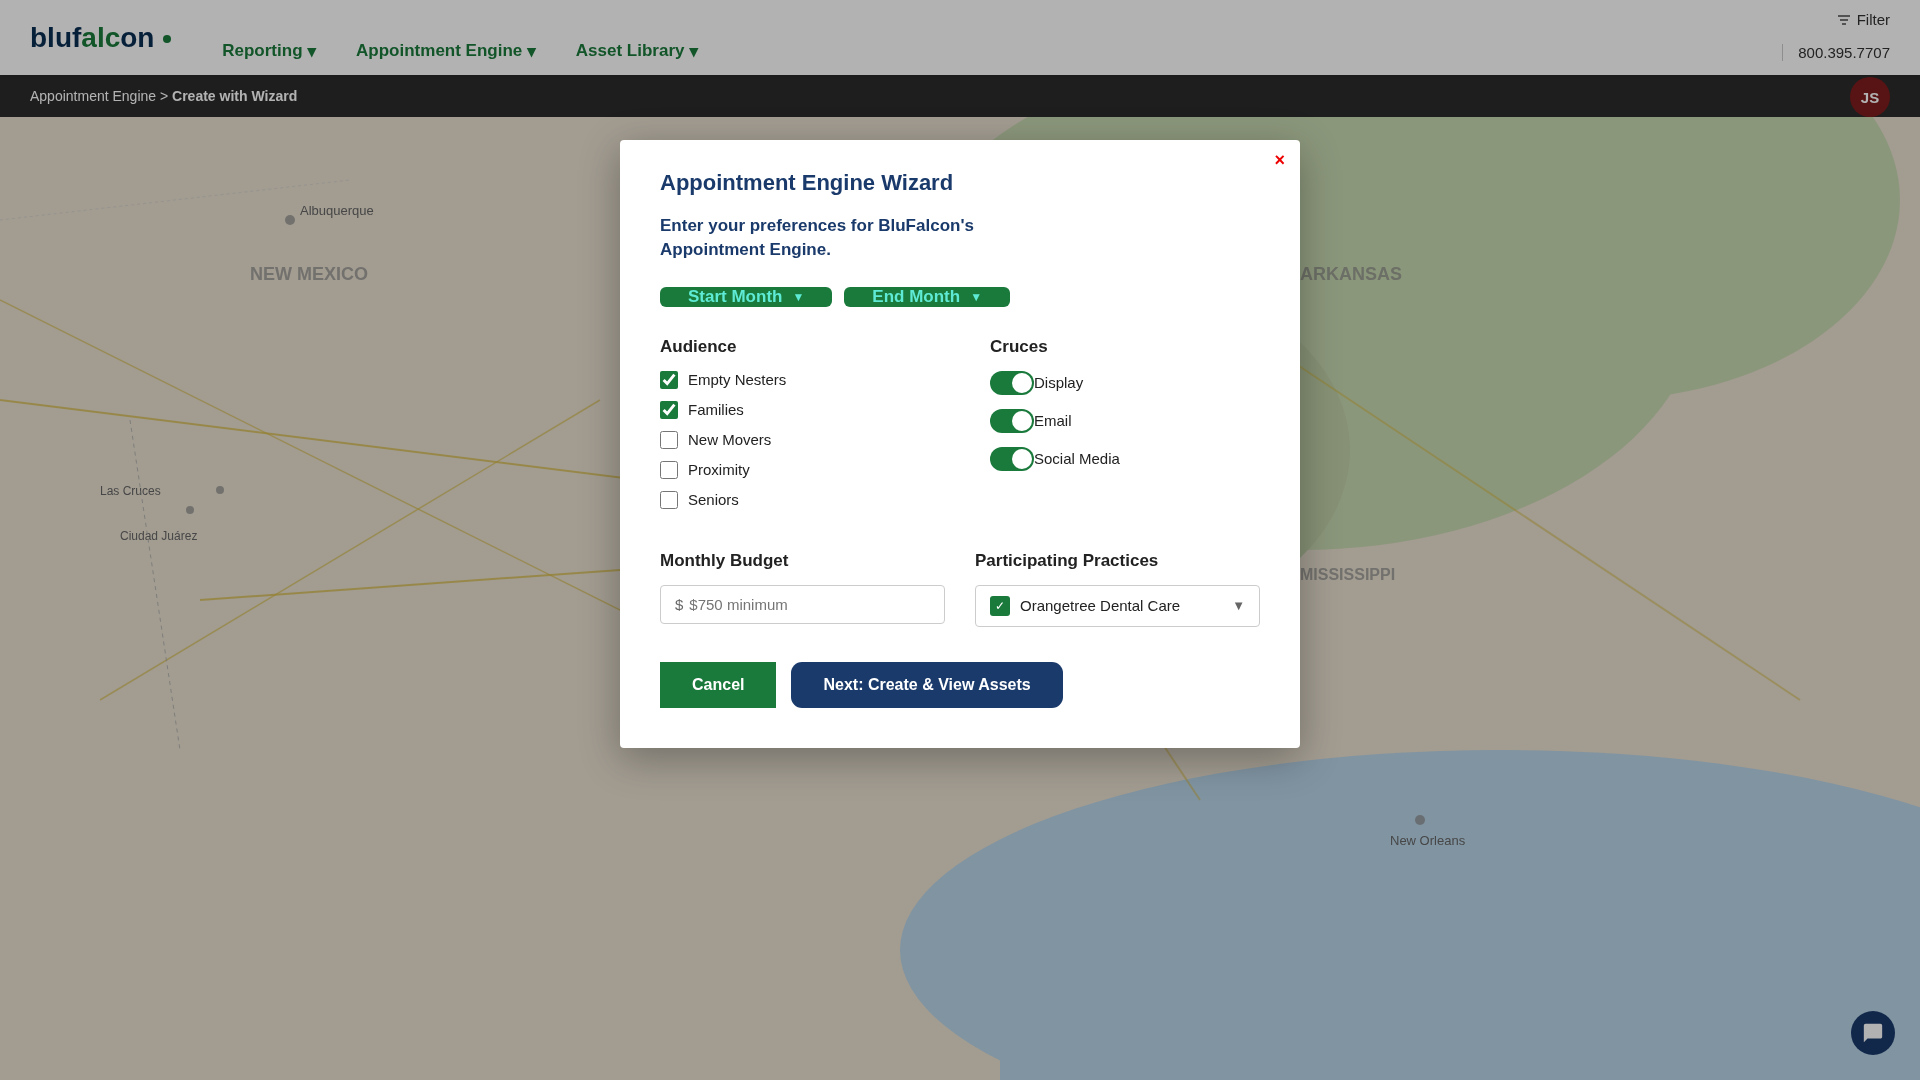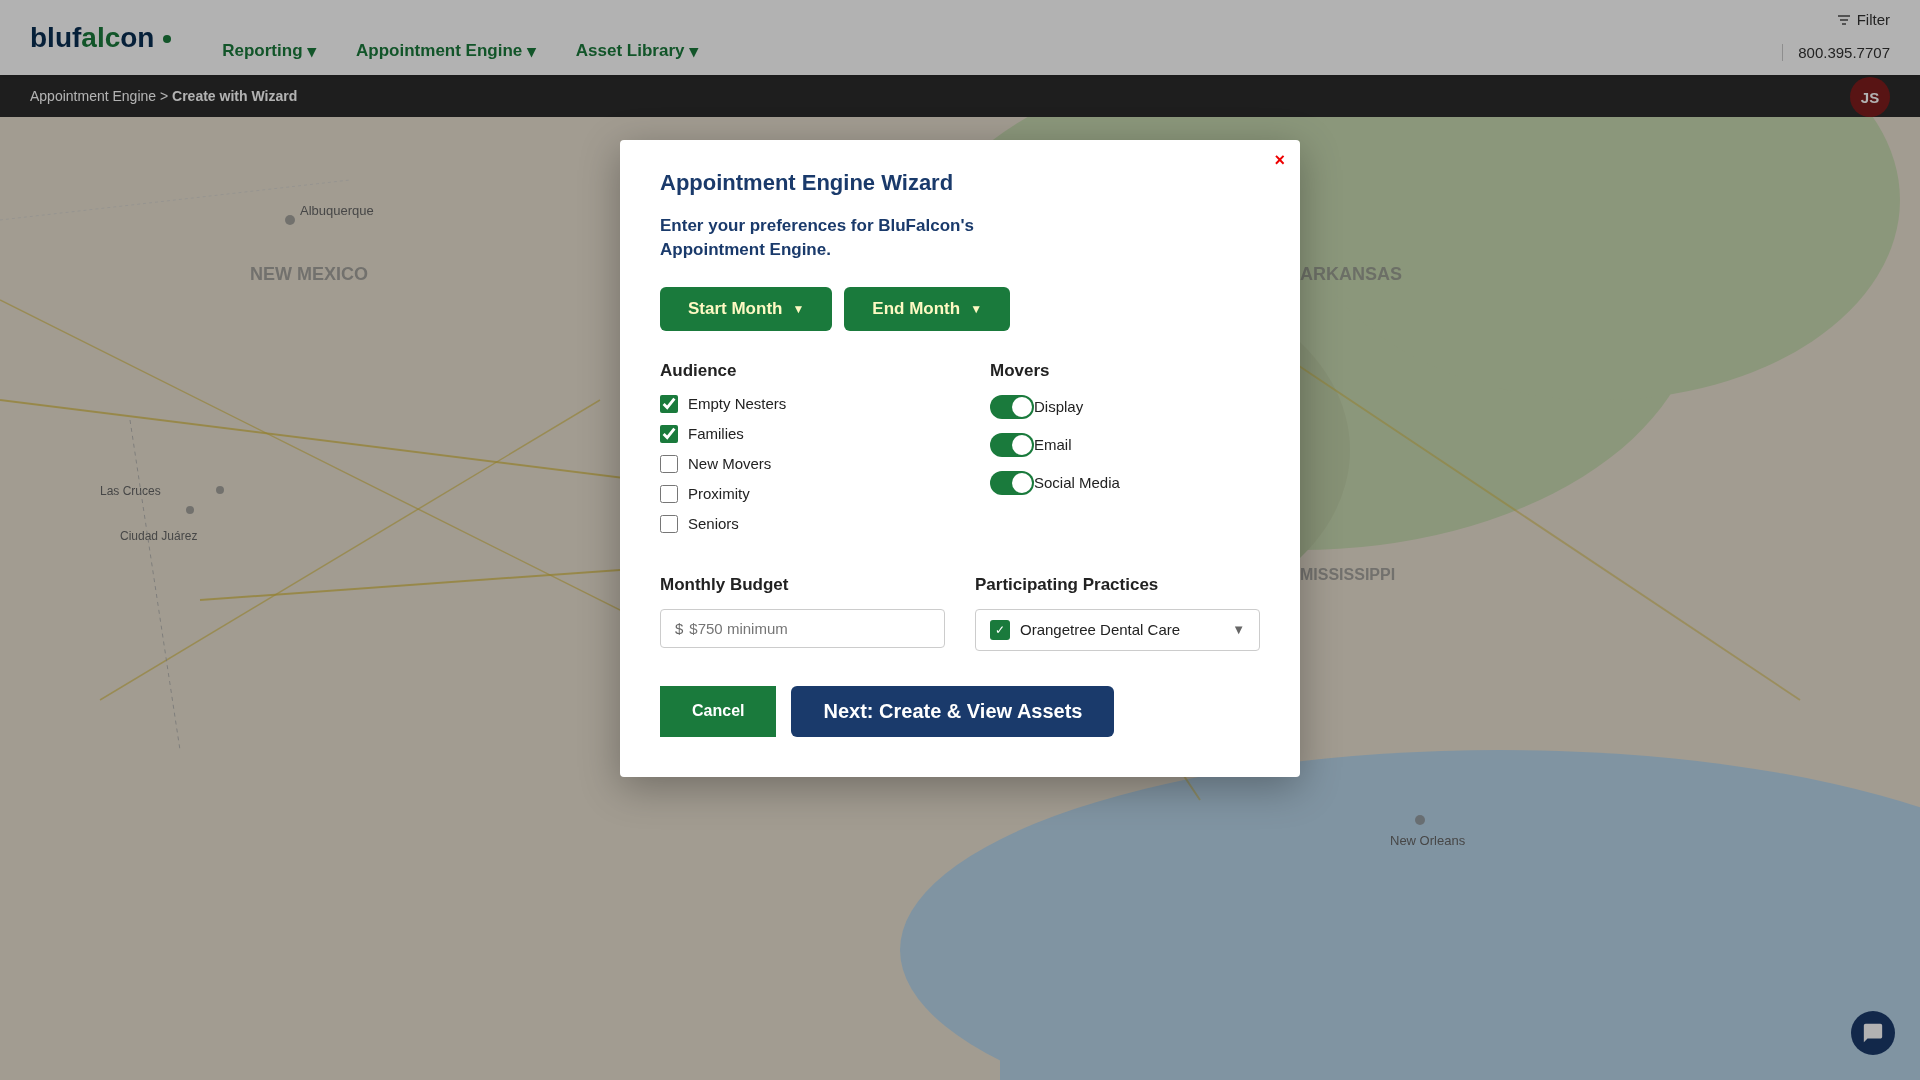--- a/index.html
+++ b/index.html
@@ -203,24 +203,24 @@
 
     
     .month-row {
       display: flex;
       gap: 12px;
       margin-bottom: 30px;
     }
 
     .month-btn {
       background: #1a7a3c;
-      color: #fef9c3;
+      color: #5eead4;
       border: none;
       border-radius: 6px;
-      padding: 12px 28px;
+      padding: 0 28px;
       font-size: 17px;
       font-weight: 600;
       cursor: pointer;
       display: flex;
       align-items: center;
       gap: 10px;
     }
 
     .month-btn .arrow {
       font-size: 12px;
@@ -379,23 +379,23 @@
       padding: 12px 32px;
       font-size: 16px;
       font-weight: 600;
       cursor: pointer;
     }
 
     .btn-next {
       background: #1a3a6b;
       color: #fff;
       border: none;
-      border-radius: 6px;
+      border-radius: 11px;
       padding: 14px 32px;
-      font-size: 20px;
+      font-size: 16px;
       font-weight: 600;
       cursor: pointer;
     }
 
     
     .chat-bubble {
       position: absolute;
       bottom: 25px;
       right: 25px;
       width: 44px;
@@ -552,21 +552,21 @@
         <input type="checkbox" style="">
         <span>Proximity</span>
       </label>
       <label class="checkbox-item">
         <input type="checkbox" style="">
         <span>Seniors</span>
       </label>
     </div>
 
     <div class="col-section">
-      <div class="section-title">Movers</div>
+      <div class="section-title">Cruces</div>
 
       <div class="toggle-item">
         <div class="toggle"></div>
         <span>Display</span>
       </div>
       <div class="toggle-item">
         <div class="toggle"></div>
         <span>Email</span>
       </div>
       <div class="toggle-item">

